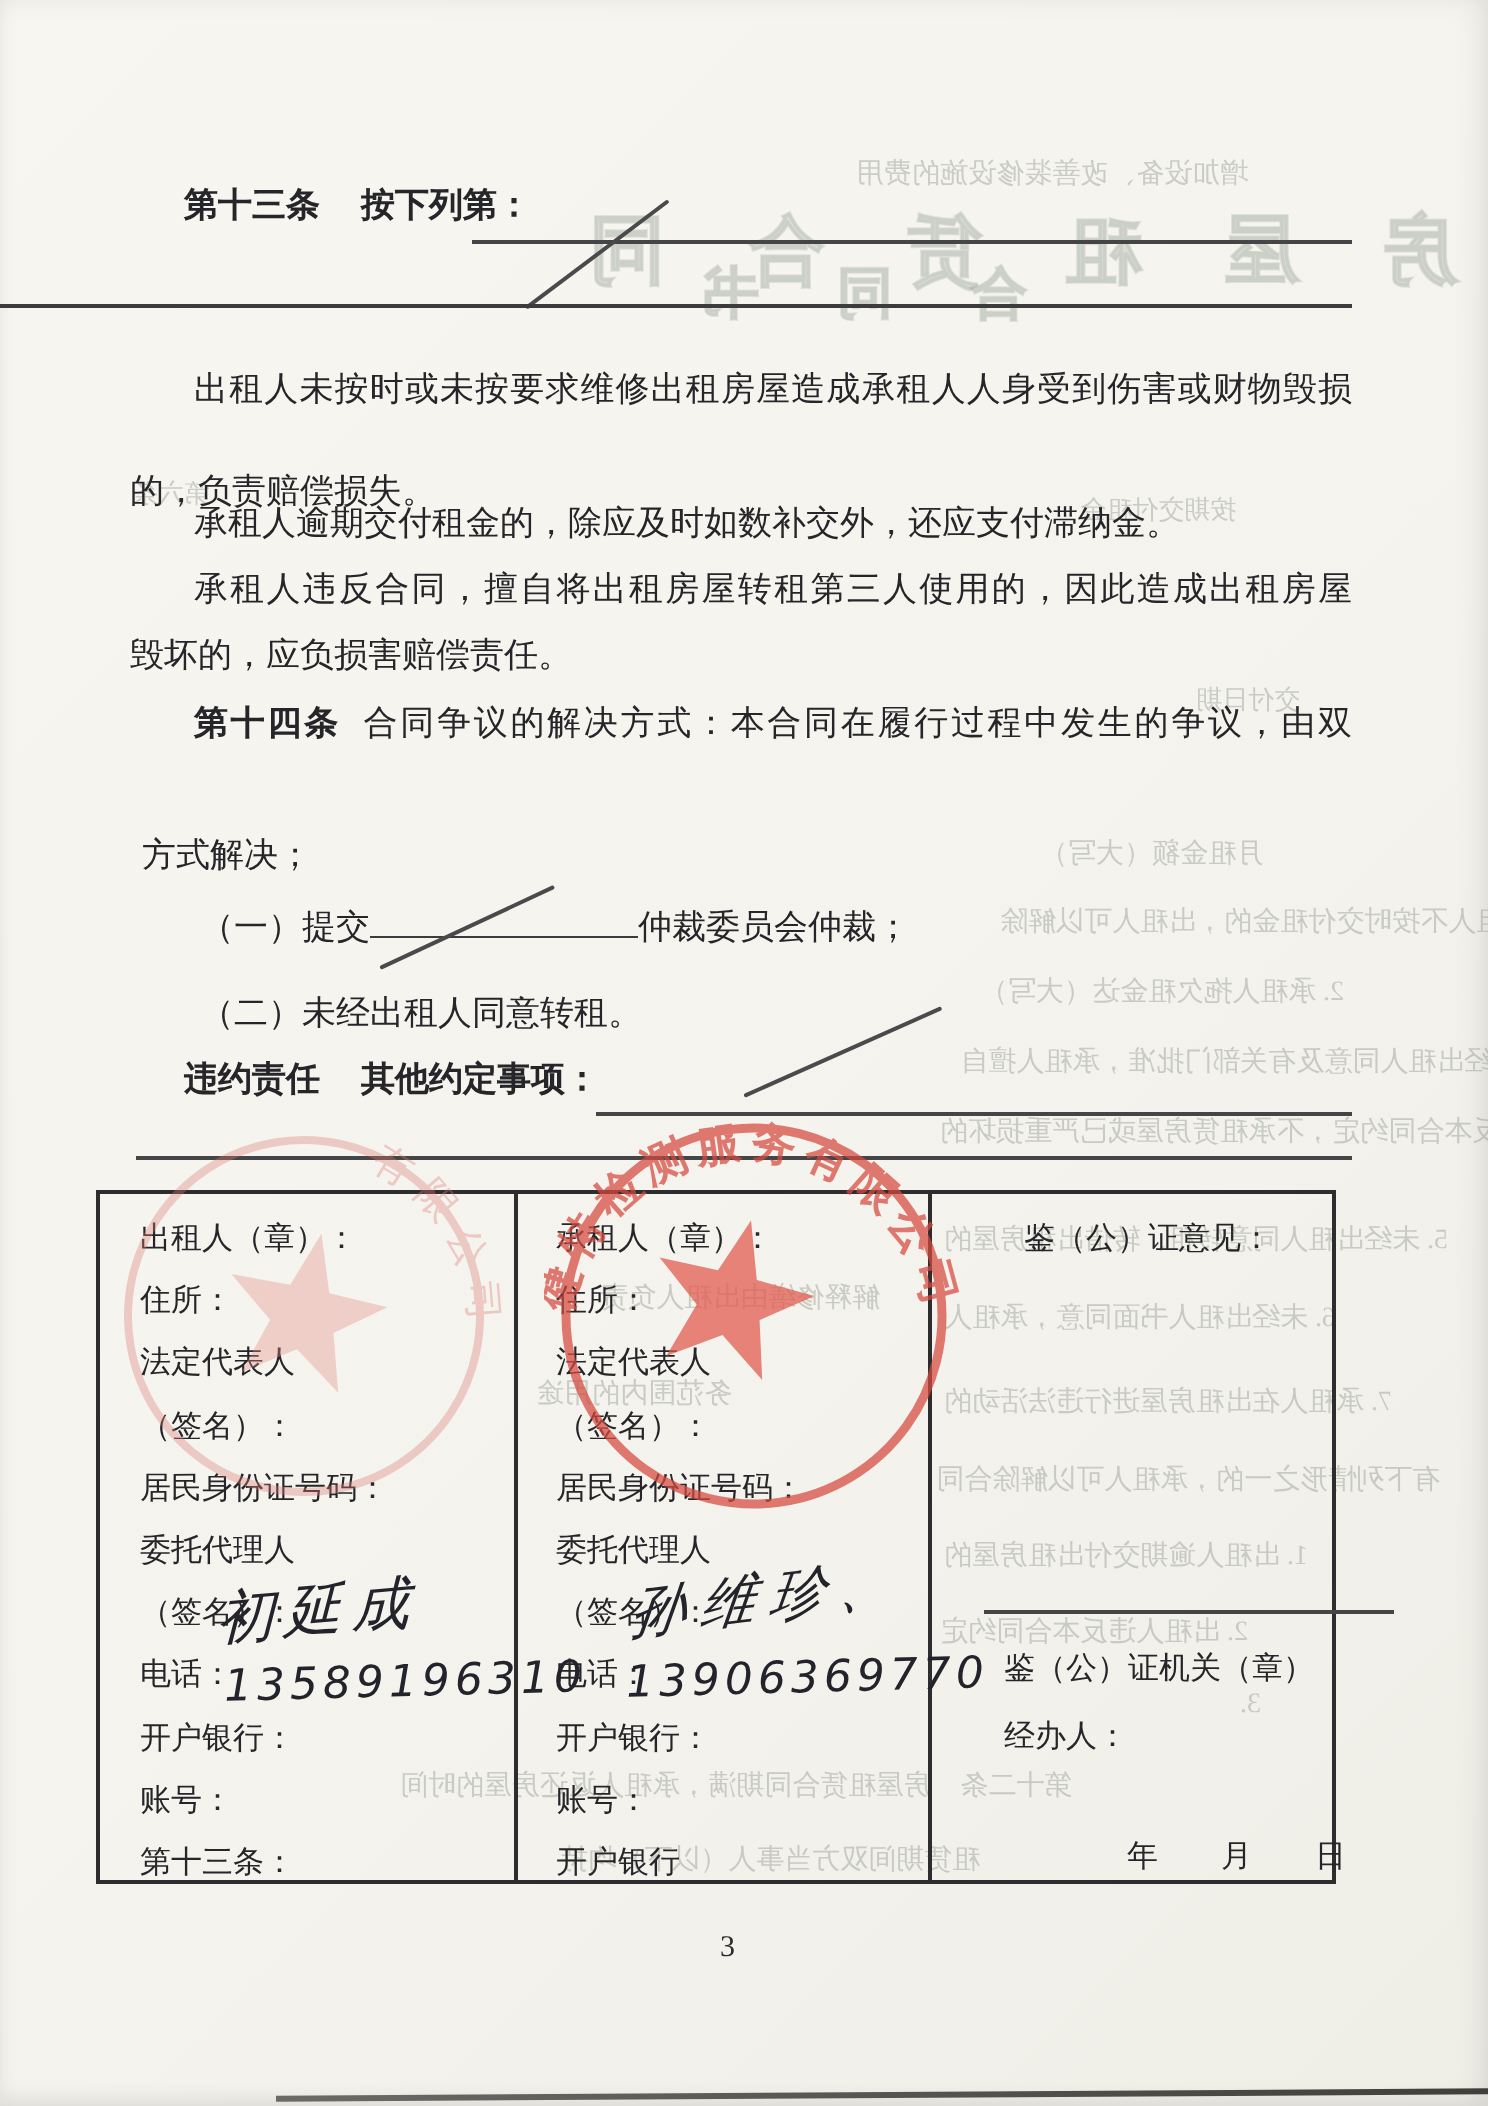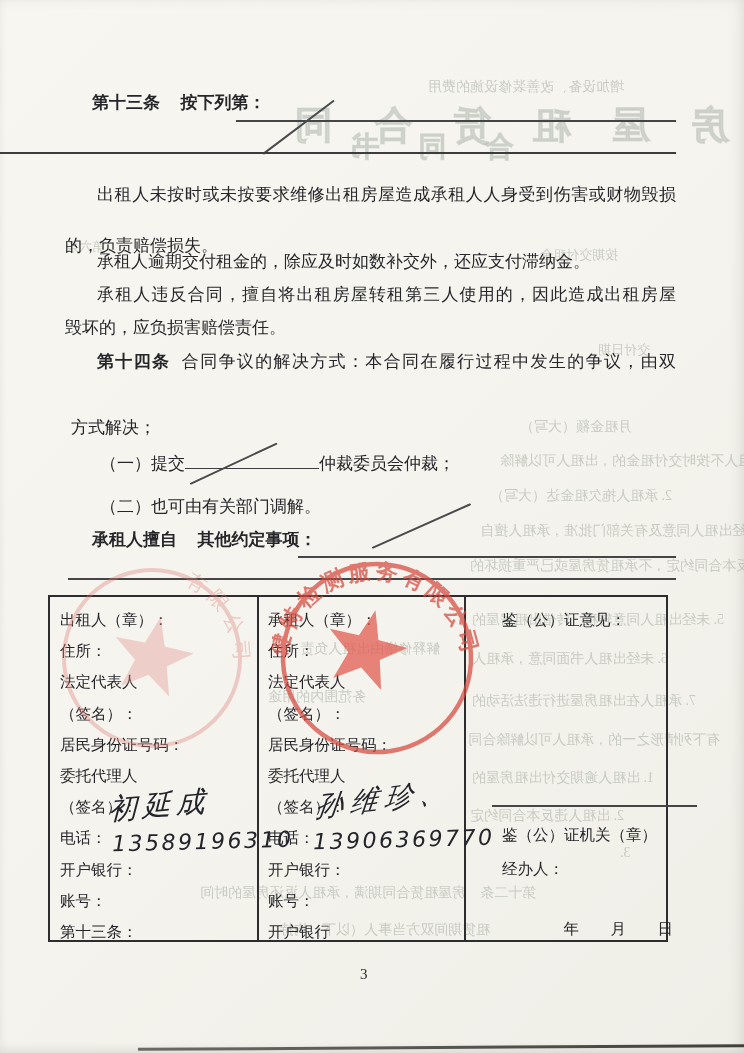--- a/index.html
+++ b/index.html
@@ -15,21 +15,21 @@
   .fill{white-space:normal;text-align:justify;text-align-last:justify;text-justify:inter-character;}
   .bold{font-weight:700;}
   .rule{position:absolute;height:2px;background:#3c3c3e;}
   .thin-rule{position:absolute;height:1.5px;background:#454547;}
   .blank-inline{display:inline-block;border-bottom:1.6px solid #3c3c3e;height:16px;vertical-align:baseline;}
   .slash{position:absolute;height:1.6px;background:#4a4a4c;transform-origin:left center;border-radius:2px;}
   .tablebox{position:absolute;left:48px;top:595px;width:620px;height:347px;border:2px solid #2d2d2f;box-sizing:border-box;}
   .vdiv{position:absolute;top:0;bottom:0;width:1.6px;background:#2d2d2f;}
   .col{position:absolute;top:0;bottom:0;}
   .tl{height:31.2px;line-height:31.2px;font-size:15.5px;white-space:nowrap;}
-  .colpad{padding:7px 0 0 10px;}
+  .colpad{padding:7px 0 0 20px;}
   .hw{position:absolute;color:#23232b;white-space:nowrap;}
   .hw-name{font-size:29px;font-style:italic;letter-spacing:5px;transform:rotate(-5deg) skewX(-6deg);}
   .hw-name2{font-size:28px;font-style:italic;letter-spacing:7px;transform:rotate(-7deg) skewX(-14deg);}
   .hw-phone{font-size:22px;font-style:italic;letter-spacing:2.5px;font-family:"DejaVu Sans","Liberation Sans",sans-serif;transform:rotate(-1.5deg);}
   .bleed{position:absolute;transform:scaleX(-1);white-space:nowrap;color:rgba(141,151,139,0.42);filter:blur(0.35px);font-family:"Liberation Serif","DejaVu Serif",serif;}
   .bleed-big{font-weight:700;letter-spacing:16px;color:rgba(152,160,150,0.28);-webkit-text-stroke:1px rgba(152,160,150,0.22);}
   .stamp{position:absolute;pointer-events:none;}
   .pagenum{position:absolute;font-size:15px;color:#2b2b2d;}
   .bottom-edge{position:absolute;left:138px;top:1046px;width:610px;height:3px;background:linear-gradient(to right,#6a6a66,#3f3f3c);transform:rotate(-0.35deg);}
 </style>
@@ -80,24 +80,24 @@
 
   <div class="abs line fill" style="left:97px;top:351px;width:579px;">
     <span class="bold">第十四条</span><span style="display:inline-block;width:10px;"></span><span>合同争议的解决方式：本合同在履行过程中发生的争议，由双</span>
   </div>
   <div class="abs line" style="left:71px;top:417px;">方式解决；</div>
 
   <div class="abs line" style="left:100px;top:452px;">
     <span>（一）提交</span><span class="blank-inline" style="width:134px;"></span><span>仲裁委员会仲裁；</span>
   </div>
   <div class="slash" style="left:190px;top:483px;width:96px;transform:rotate(-25deg);"></div>
-  <div class="abs line" style="left:100px;top:496px;">（二）也可由有关部门调解。</div>
+  <div class="abs line" style="left:100px;top:496px;">（二）未经出租人同意转租。</div>
 
   <div class="abs line" style="left:92px;top:529px;">
-    <span class="bold">承租人擅自</span>
+    <span class="bold">违约责任</span>
     <span style="display:inline-block;width:12px;"></span>
     <span class="bold">其他约定事项：</span>
   </div>
   <div class="thin-rule" style="left:298px;top:556px;width:378px;"></div>
   <div class="slash" style="left:372px;top:547px;width:108px;transform:rotate(-24deg);"></div>
   <div class="thin-rule" style="left:68px;top:578px;width:608px;"></div>
 
   <div class="tablebox">
     <div class="vdiv" style="left:207px;"></div>
     <div class="vdiv" style="left:414px;"></div>

